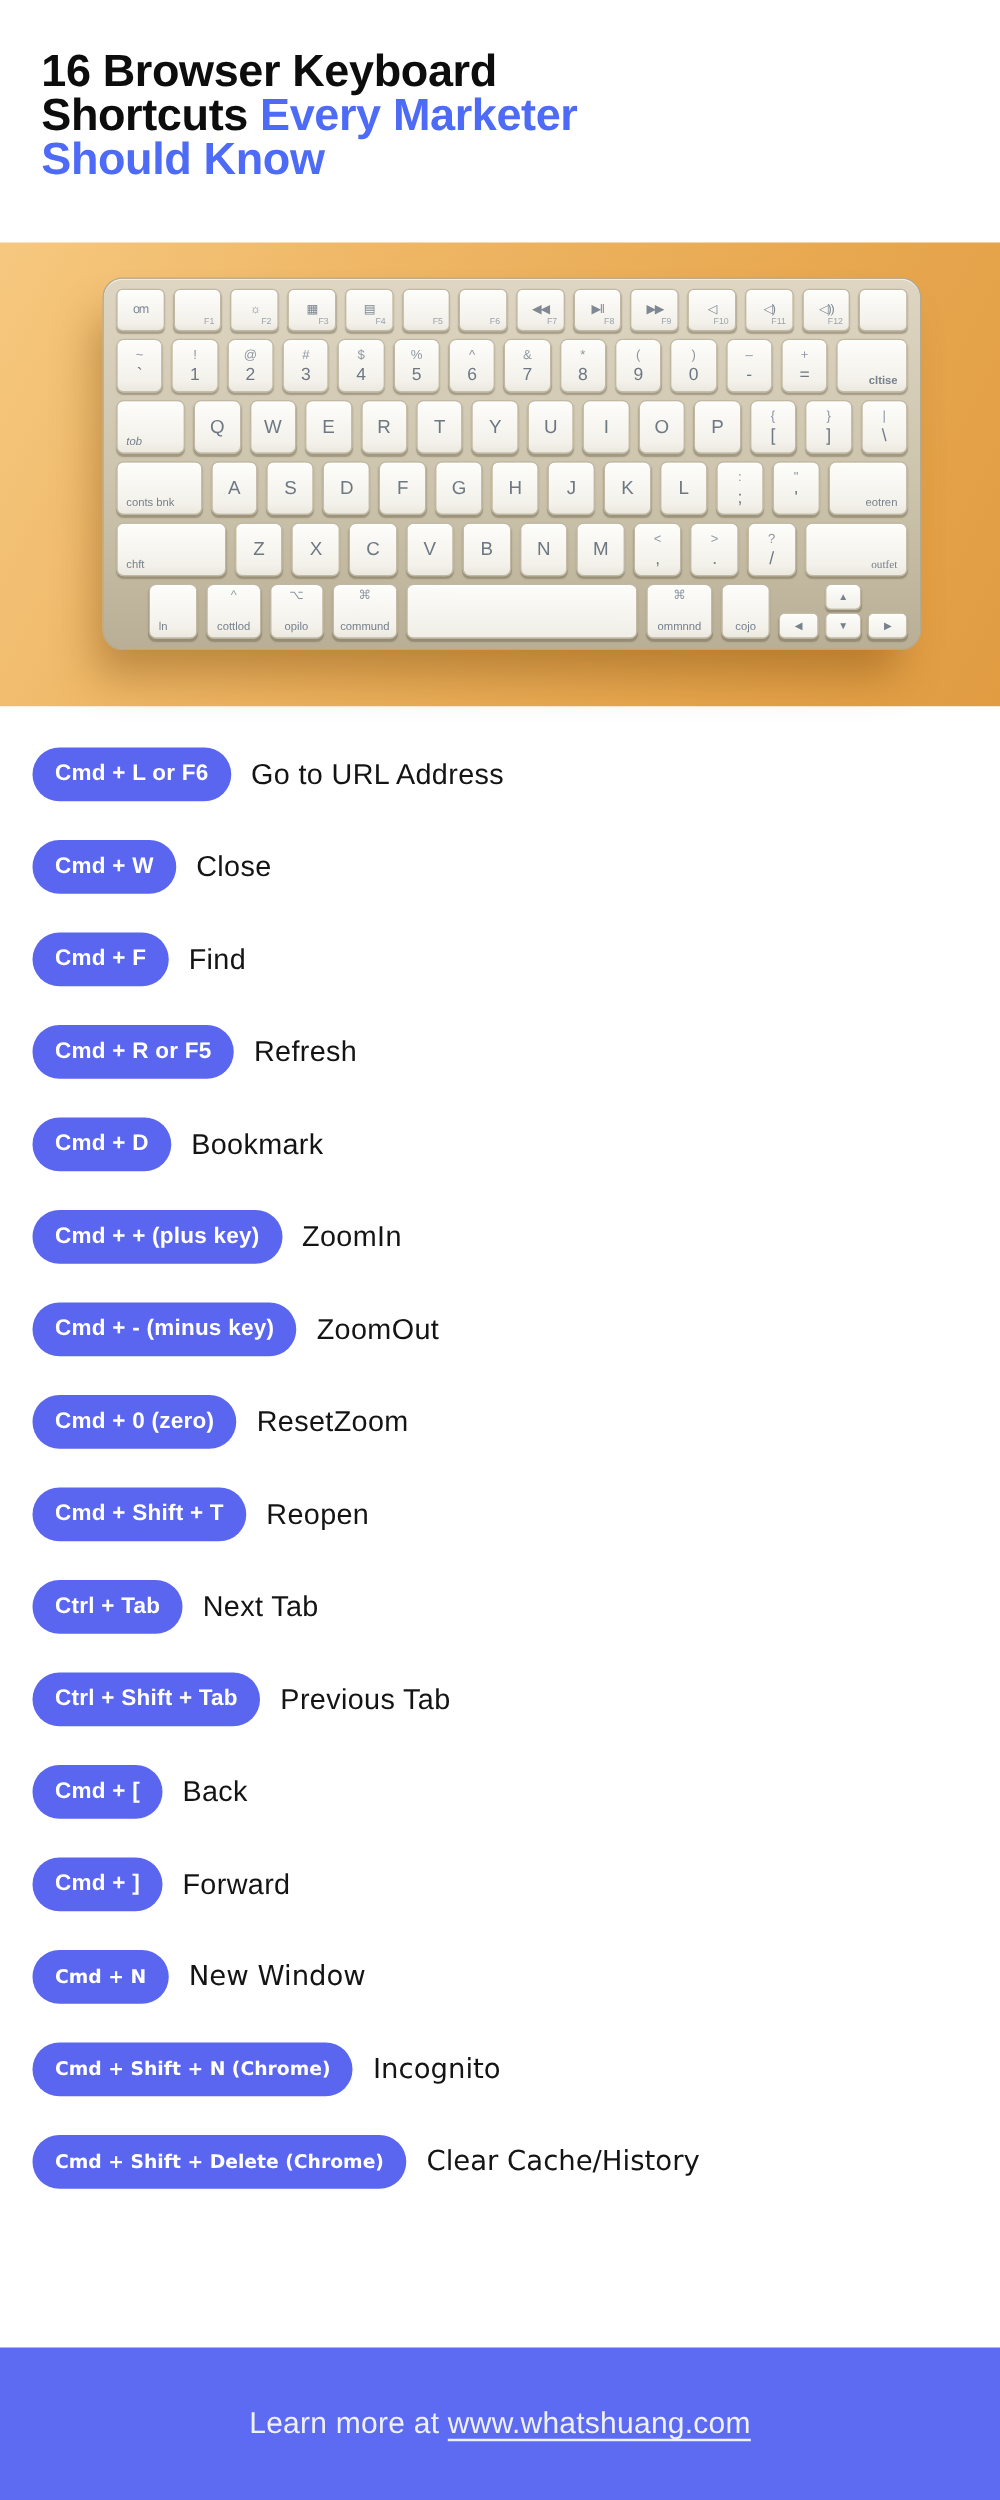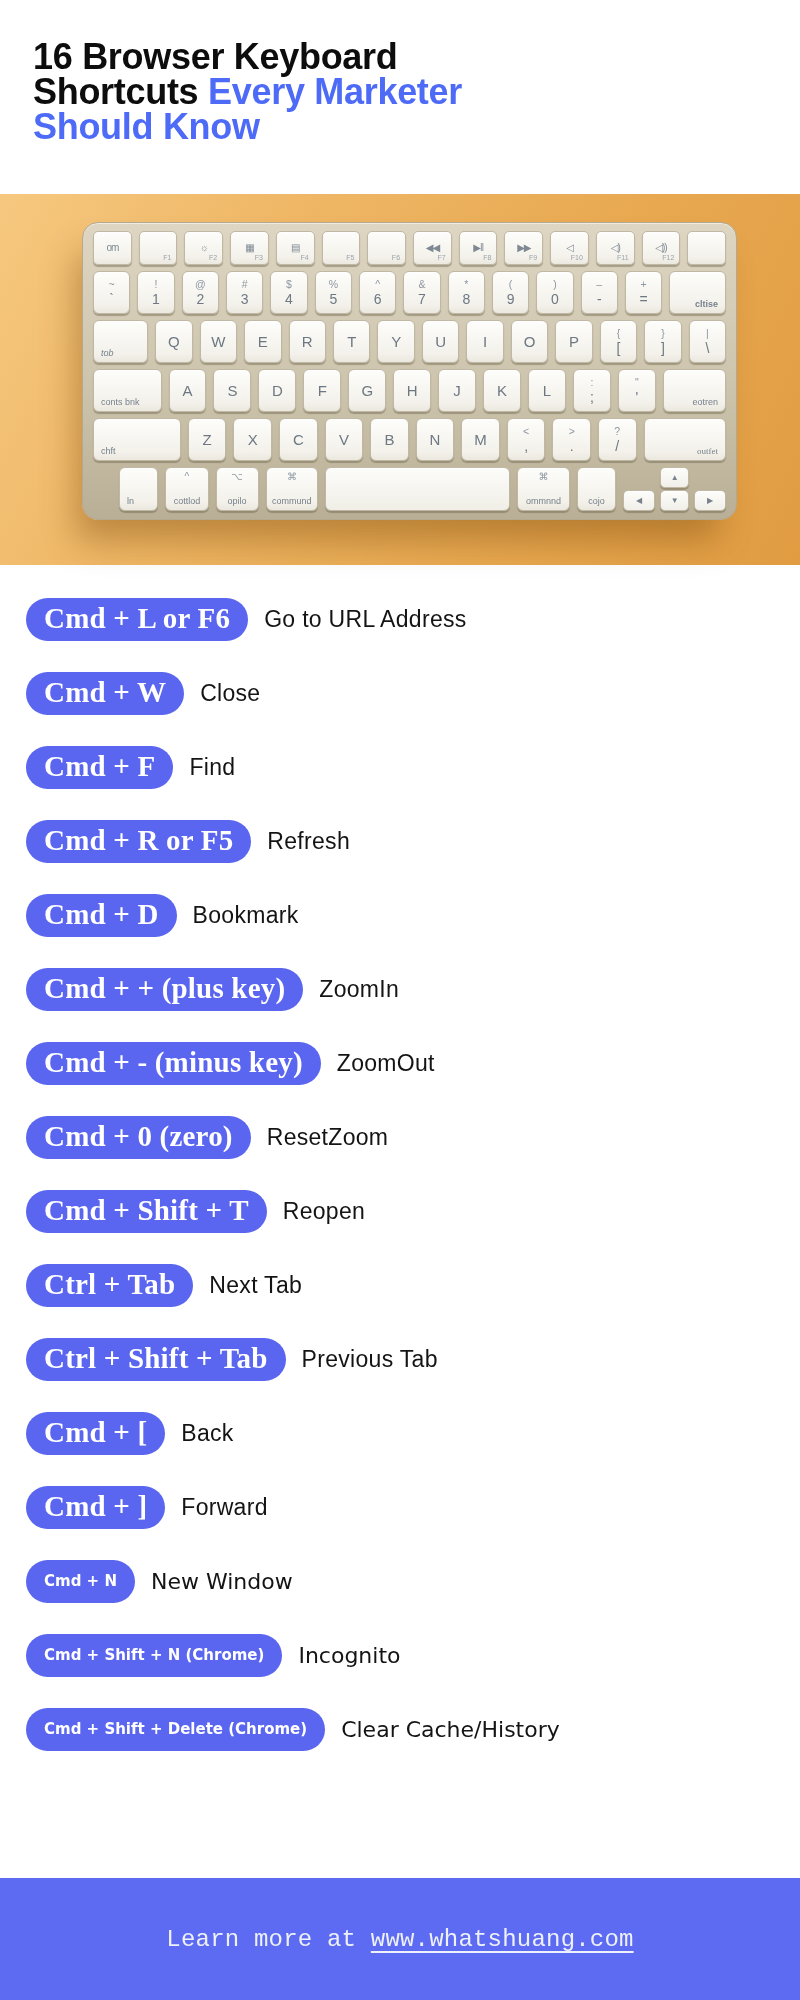--- a/index.html
+++ b/index.html
@@ -71,35 +71,34 @@
 
   
   .list { flex:1 1 auto; padding:33px 0 0 26px; }
   .srow { display:flex; align-items:center; height:43px; margin-bottom:31px; }
   .pill {
     display:inline-flex; align-items:center;
     height:43px; padding:0 18px 2px 18px;
     background:#5ب;
     background:#5a66f0;
     border-radius:22px;
-    color:#ffffff; font-weight:700; font-size:29px; letter-spacing:0.2px;
+    color:#ffffff; font-weight:700; font-size:18px; letter-spacing:0.2px;
     white-space:nowrap;
-    font-family:Liberation Serif, serif;
   }
   .action { margin-left:16px; font-size:23px; color:#141414; letter-spacing:0.3px; white-space:nowrap; }
   .srow.alt .pill   { font-family:"DejaVu Sans", sans-serif; font-size:15px; letter-spacing:0; }
   .srow.alt .action { font-family:"DejaVu Sans", sans-serif; font-size:22px; letter-spacing:0; }
 
   
   .footer {
     margin-top:auto; flex:0 0 122px; height:122px;
     background:#5c6bf1;
     display:flex; align-items:center; justify-content:center;
   }
-  .footer-text { font-family:Liberation Mono, monospace; font-size:24px; color:#eef0fb; letter-spacing:0.2px; }
+  .footer-text { font-family:Liberation Sans, sans-serif; font-size:24px; color:#eef0fb; letter-spacing:0.2px; }
   .footer-link { color:#eef0fb; text-decoration:underline; text-underline-offset:5px; cursor:pointer; }
 </style>
 </head>
 <body>
 
 <div class="page">
 
   <div class="header">
     <h1 class="title">
         <div class="title-line"><span>16 Browser Keyboard</span></div>

